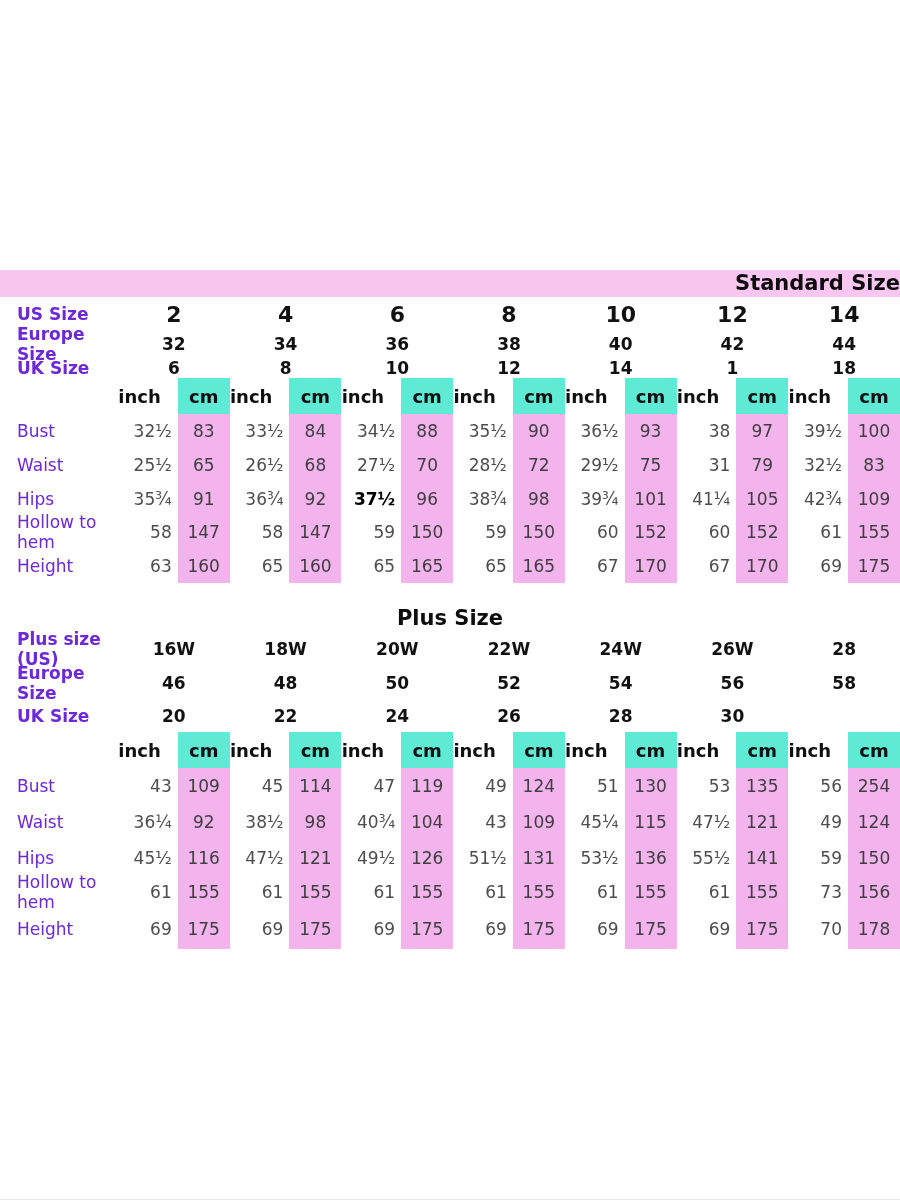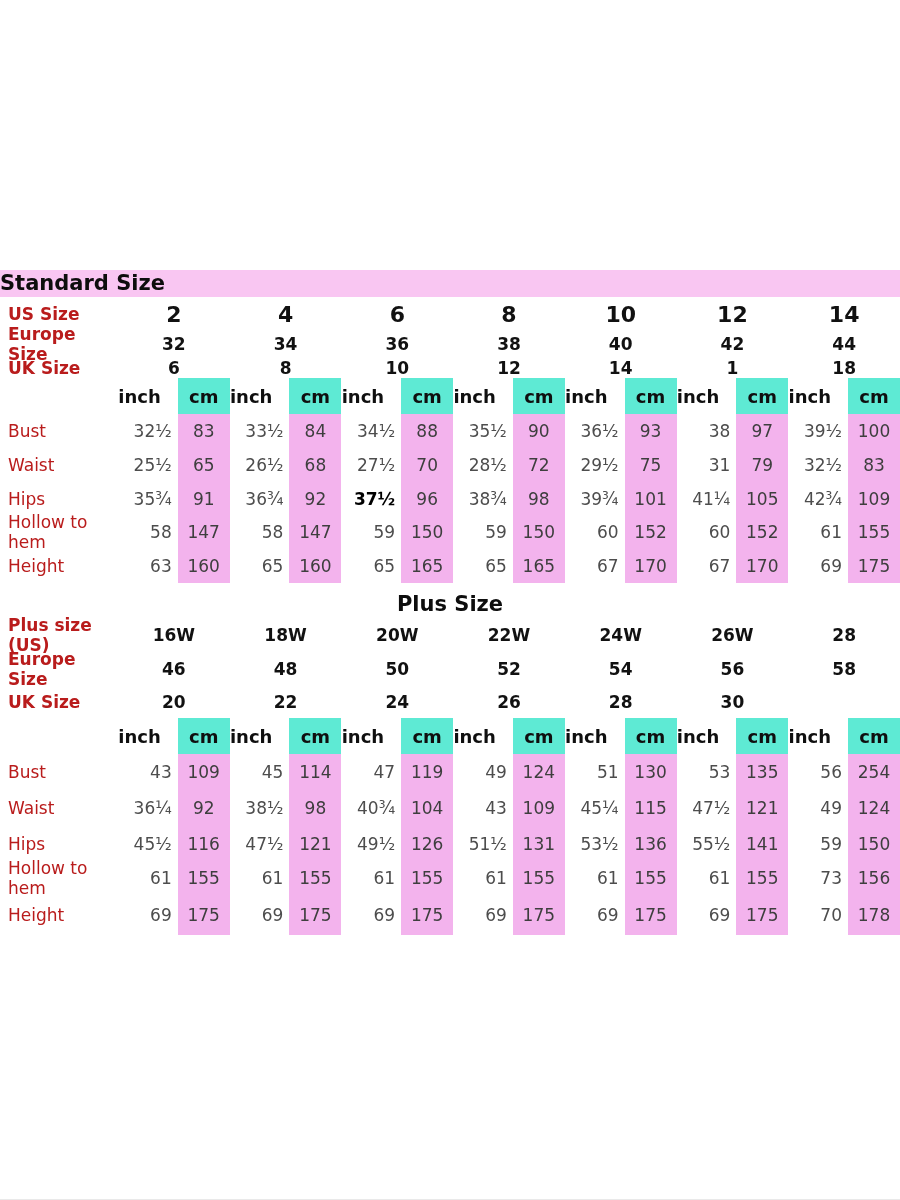--- a/index.html
+++ b/index.html
@@ -10,39 +10,39 @@
     color:#1c1c1c; overflow:hidden;
   }
   .sheet {
     position:relative; width:900px; height:1200px; background:#fff;
     border-bottom:1px solid #e9e9e9;
   }
   .content { position:absolute; top:270px; left:0; width:900px; }
 
   .titlebar {
     height:27px; line-height:27px; background:#f9c6f2;
-    text-align:left; font-weight:bold; font-size:21px; color:#0d0d0d;
+    text-align:right; font-weight:bold; font-size:21px; color:#0d0d0d;
   }
   .plain-title {
-    height:28px; line-height:28px; margin-top:7px;
+    height:28px; line-height:28px; margin-top:21px;
     text-align:center; font-weight:bold; font-size:21px; color:#0d0d0d;
   }
 
   .size-grid, .measure-grid {
     display:grid; width:900px;
     grid-template-columns:118px repeat(7, 1fr 52px);
   }
   .sg-std { grid-template-rows:34px 26px 21px; }
   .sg-plus { grid-template-rows:34px 34px 32px; }
   .mg-std { grid-template-rows:36px 34px 34px 34px 32px 35px; }
   .mg-plus { grid-template-rows:36px 36px 36px 35px 33px 41px; }
 
   .slabel, .mlabel {
-    display:flex; align-items:center; padding-left:8px;
-    font-size:17px; color:#b91c1c;
+    display:flex; align-items:center; padding-left:17px;
+    font-size:17px; color:#6d28d9;
   }
   .slabel { font-weight:bold; }
   .sval {
     grid-column:span 2; display:flex; align-items:center; justify-content:center;
     font-weight:bold; color:#111;
   }
   .us  { font-size:22px; }
   .euuk { font-size:17px; }
 
   .h-inch, .h-cm {

